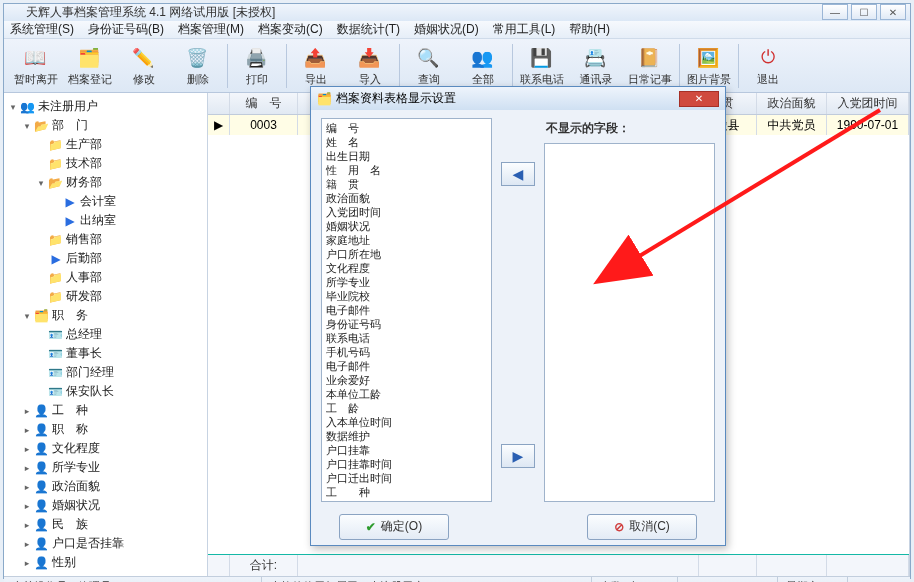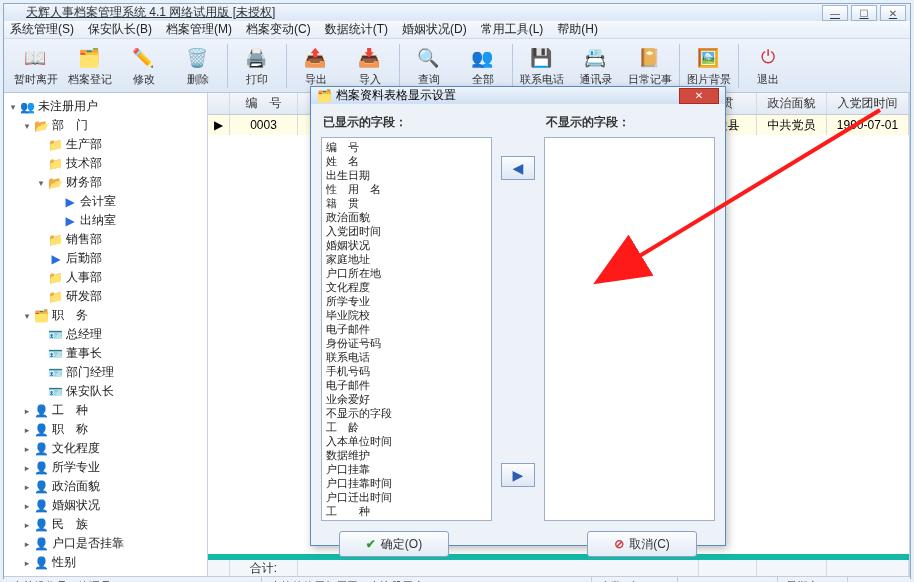--- a/index.html
+++ b/index.html
@@ -6,22 +6,22 @@
   body { width: 914px; height: 582px; background: #e8eff7; position: relative; overflow: hidden; }
 
   
   .watermark { position: absolute; top: 5px; left: 10px; z-index: 0; font-size: 28px; font-weight: bold;
                color: #3aa3e6; opacity: 0.8; pointer-events: none; }
   .watermark .sub { display:block; font-size: 14px; color: #2c8ad0; font-weight: normal; }
 
   
   .app-window { position: absolute; top: 3px; left: 3px; width: 908px; height: 576px;
                 border: 1px solid #8aa9c9; background: #f0f4fb; display: flex; flex-direction: column; }
-  .titlebar { height: 24px; background: linear-gradient(#f0f5fc,#dce8f6); display:flex; align-items:flex-end;
-              justify-content: space-between; padding: 0 4px; font-size: 12px; color:#333;text-decoration:underline; }
+  .titlebar { height: 24px; background: linear-gradient(#f0f5fc,#dce8f6); display:flex; align-items:flex-start;
+              justify-content: space-between; padding: 0 4px; font-size: 12px; color:#333; }
   .titlebar .tb-btns { display:flex; gap:3px; }
   .tb-btn { width:26px; height:16px; border:1px solid #9bb6d6; background:linear-gradient(#fff,#e0eaf6);
             font-size:10px; display:flex; align-items:center; justify-content:center; color:#555; }
   .title-text { padding-left: 18px; }
 
   .menubar { height:22px; background:linear-gradient(#f6f9fd,#e6eef8); border-bottom:1px solid #cfdbea;
              display:flex; align-items:center; padding: 0 6px; font-size:12px; color:#222; gap:14px;}
   .menubar span { cursor:default; }
 
   .toolbar { height:54px; background:linear-gradient(#eef3fb,#dde8f5); border-bottom:1px solid #b7c7dd;
@@ -47,21 +47,21 @@
 
   
   .grid { flex:1; display:flex; flex-direction:column; border-right:1px solid #c7d3e2;}
   .grid-head, .grid-row, .grid-foot { display:flex; font-size:12px; }
   .grid-head { background:linear-gradient(#f3f6fb,#e1e9f3); border-bottom:1px solid #c0cbdb; height:22px;}
   .gh, .gc { border-right:1px solid #d3dbe7; display:flex; align-items:center; justify-content:center;
              padding:0 4px; overflow:hidden;}
   .gh { color:#333; font-weight:normal;}
   .grid-row { height:20px; background:#fffde6;}
   .grid-rows { flex:1; background:#fff;}
-  .grid-foot { height:22px; border-top:6px solid #14b8a6; background:#f3f6fb;text-align:right;}
+  .grid-foot { height:22px; border-top:1px solid #14b8a6; background:#f3f6fb;text-align:right;}
   .c0{width:22px;} .c1{width:68px;} .c2{flex:1; min-width:100px;} .c3{width:58px;} .c4{width:70px;} .c5{width:82px;}
 
   
   .statusbar { height:20px; border-top:1px solid #c2cedd; background:linear-gradient(#eef3fa,#e1e9f4);
                display:flex; font-size:11px; color:#333;}
   .statusbar div { border-right:1px solid #c2cedd; padding:2px 8px; display:flex; align-items:center;}
 
   
   .dialog { position:absolute; top:86px; left:310px; width:416px; height:460px;
             border:1px solid #5a8abf; background:#edf2f9; box-shadow:2px 3px 8px rgba(0,0,0,.25);
@@ -107,21 +107,21 @@
     <span class="title-text">天辉人事档案管理系统    4.1   网络试用版        [未授权]</span>
     <div class="tb-btns">
       <div class="tb-btn">—</div>
       <div class="tb-btn">☐</div>
       <div class="tb-btn">✕</div>
     </div>
   </div>
 
   <div class="menubar" id="menubar">
       <span>系统管理(S)</span>
-      <span>保安队长(B)</span>
+      <span>身份证号码(B)</span>
       <span>档案管理(M)</span>
       <span>档案变动(C)</span>
       <span>数据统计(T)</span>
       <span>婚姻状况(D)</span>
       <span>常用工具(L)</span>
       <span>帮助(H)</span>
     </div>
 
   <div class="toolbar" id="toolbar">
       <div class="tool">
@@ -418,42 +418,41 @@
 <div class="dialog">
   <div class="dlg-title">
     <span style="display:flex;align-items:center;gap:4px;">
       <span>🗂️</span>
       <span>档案资料表格显示设置</span>
     </span>
     <div class="x">✕</div>
   </div>
   <div class="dlg-body">
     <div class="col">
-      <div class="col-label">已显示的字段：</div>
       <div class="listbox" id="leftlist">
           <div>编　号</div>
           <div>姓　名</div>
           <div>出生日期</div>
           <div>性　用　名</div>
           <div>籍　贯</div>
           <div>政治面貌</div>
           <div>入党团时间</div>
           <div>婚姻状况</div>
           <div>家庭地址</div>
           <div>户口所在地</div>
           <div>文化程度</div>
           <div>所学专业</div>
           <div>毕业院校</div>
           <div>电子邮件</div>
           <div>身份证号码</div>
           <div>联系电话</div>
           <div>手机号码</div>
           <div>电子邮件</div>
           <div>业余爱好</div>
-          <div>不显示的字段</div>
+          <div>本单位工龄</div>
           <div>工　龄</div>
           <div>入本单位时间</div>
           <div>数据维护</div>
           <div>户口挂靠</div>
           <div>户口挂靠时间</div>
           <div>户口迁出时间</div>
           <div>工　　种</div>
         </div>
     </div>
     <div class="mid">

